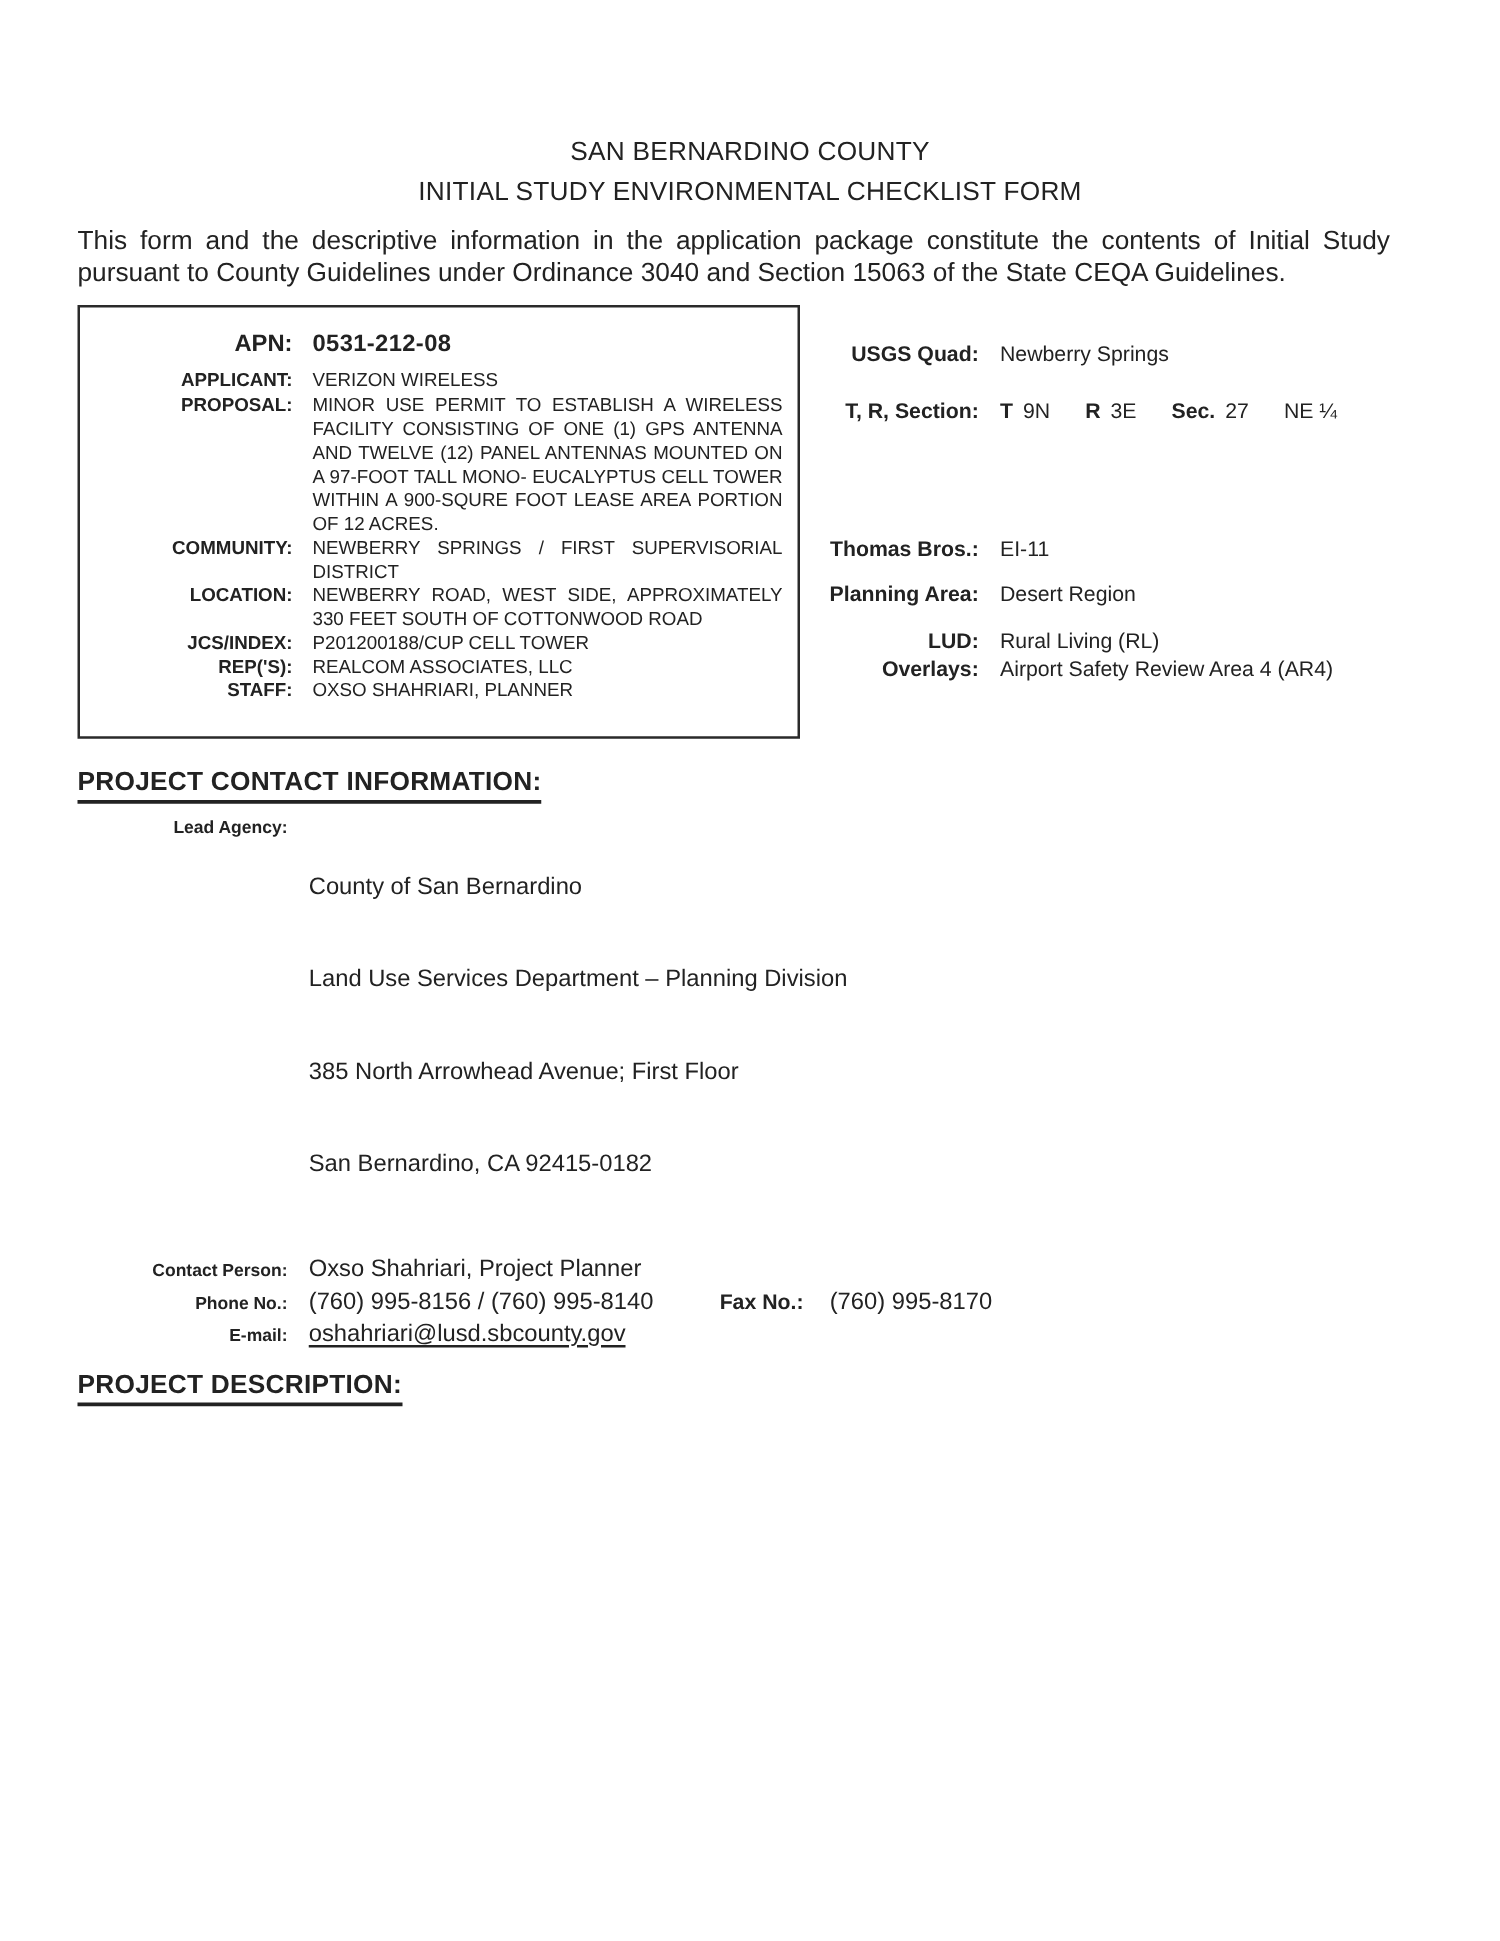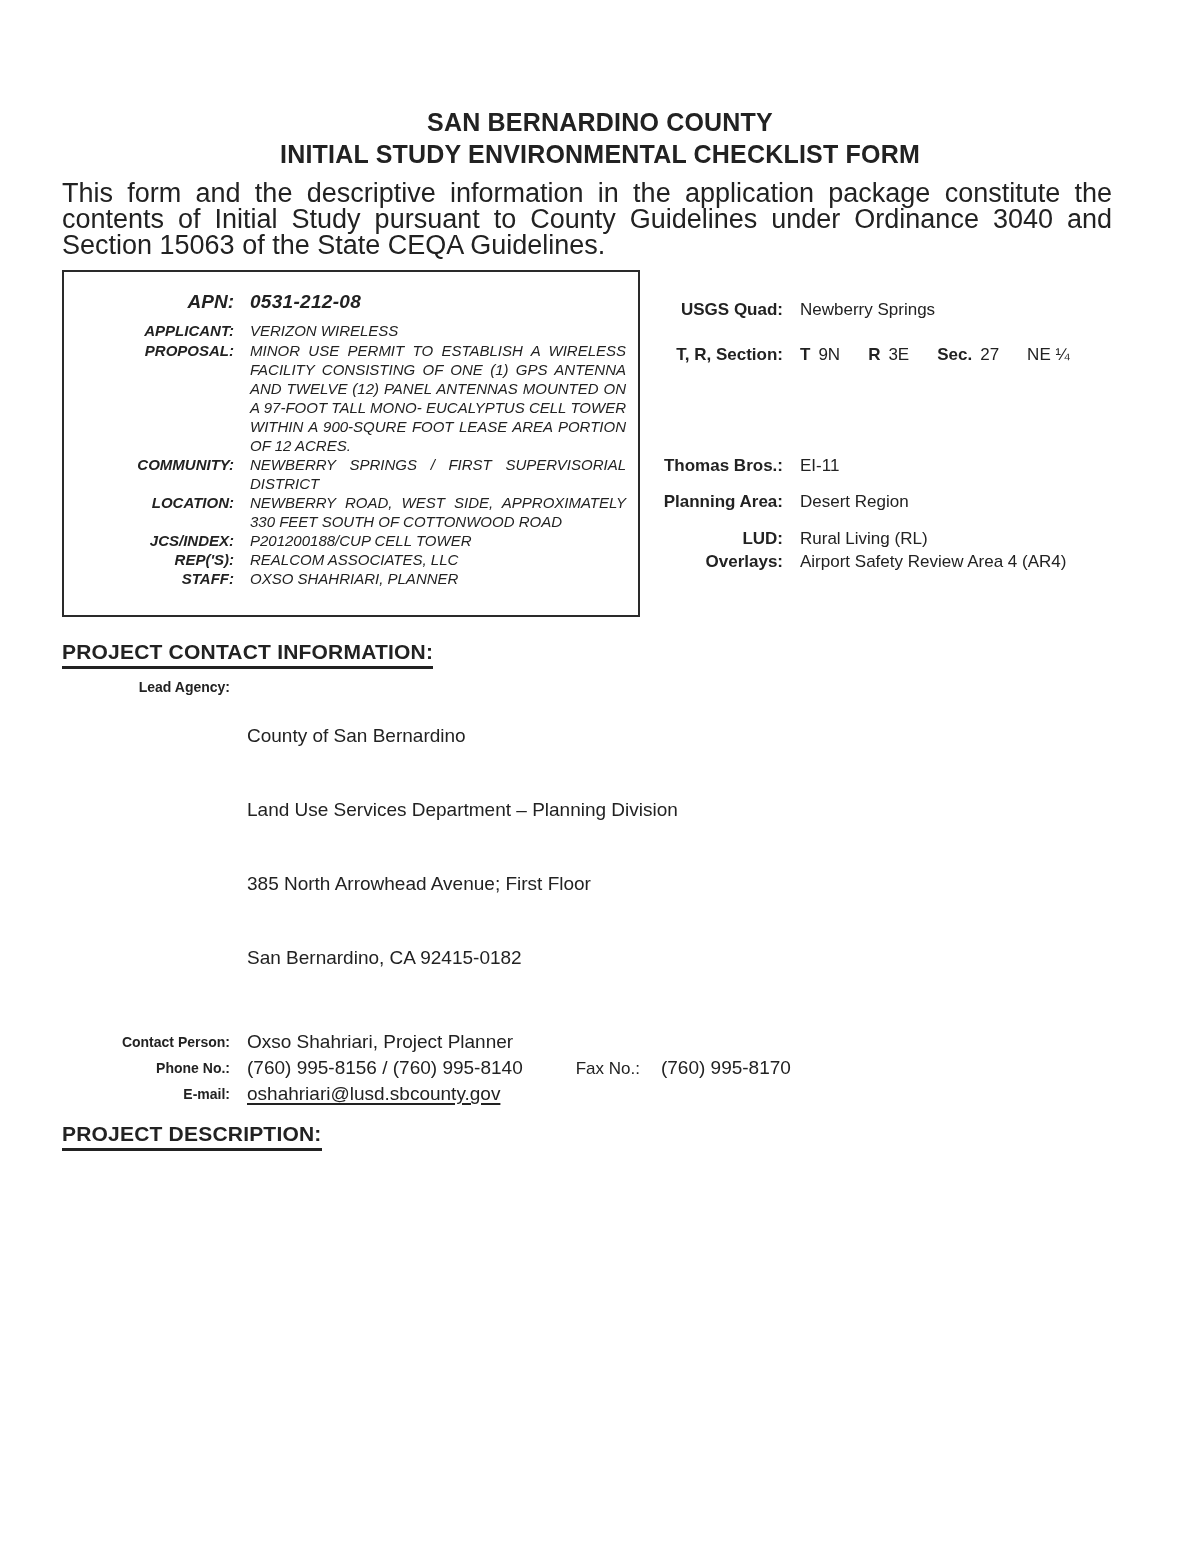--- a/index.html
+++ b/index.html
@@ -6,56 +6,56 @@
   html,body { background:#ffffff; }
   body {
     width:1200px; height:1553px; overflow:hidden; position:relative;
     font-family:"Liberation Sans","DejaVu Sans",sans-serif;
     color:#222; -webkit-font-smoothing:antialiased;
   }
   .page { position:relative; width:1200px; height:1553px; }
 
   
   .doc-header { margin:106px 62px 0 62px; text-align:center; }
-  .doc-header .t1, .doc-header .t2 { font-size:25px; font-weight:bold; line-height:32px; letter-spacing:.2px; }
+  .doc-header .t1, .doc-header .t2 { font-size:21px; font-weight:normal; line-height:32px; letter-spacing:.2px; }
 
-  .intro { margin:10px 88px 0 62px; font-size:27px; line-height:26px; text-align:justify; white-space:pre-wrap; }
+  .intro { margin:10px 88px 0 62px; font-size:21px; line-height:26px; text-align:justify; white-space:pre-wrap; }
 
   .sec-h { margin-left:62px; font-size:21px; font-weight:bold; line-height:27px; letter-spacing:.2px; }
   .sec-h span { display:inline-block; border-bottom:3px solid #222; padding-bottom:1px; }
 
   .h-label { margin-top:29px; }
 
   
   .label-area { position:relative; margin-top:12px; height:368px; }
   .pl-box {
     position:absolute; left:62px; top:0; width:578px; height:347px;
     border:2px solid #2a2a2a; padding:18px 12px 0 0;
   }
-  .pl-row { display:grid; grid-template-columns:170px 1fr; column-gap:16px; font-size:15px; line-height:19px;font-style:italic; }
+  .pl-row { display:grid; grid-template-columns:170px 1fr; column-gap:16px; font-size:15px; line-height:19px; }
   .pl-lbl { text-align:right; font-weight:bold; }
   .pl-val { text-align:justify; white-space:pre-wrap; }
   .pl-row.apn { font-size:19px; line-height:24px; margin-bottom:7px; }
   .pl-row.apn .pl-val { font-weight:bold; letter-spacing:.3px; text-align:left; }
   .pl-row.applicant { margin-bottom:1px; }
 
   .r-row { position:absolute; display:grid; grid-template-columns:128px auto; column-gap:17px; font-size:17px; line-height:23px; }
   .r-lbl { text-align:right; font-weight:bold; }
   .trs-val { display:flex; column-gap:28px; white-space:nowrap; }
   .trs-seg b { margin-right:8px; }
 
   
   .c-row { display:grid; grid-template-columns:168px 1fr; column-gap:17px; margin:0 88px 0 62px; font-size:19px; line-height:25px; }
   .c-lbl { text-align:right; font-weight:bold; font-size:14px; padding-top:1px; }
   .c-val { white-space:pre-wrap; }
   .c-val .ln { line-height:24px; }
   .lead-row { margin-top:5px; }
   .person-row { margin-top:9px; }
   .email-val { text-decoration:underline; text-decoration-thickness:2px; text-underline-offset:3px; }
-  .fax-lbl { font-weight:normal; font-size:17px; margin-left:53px; }
+  .fax-lbl { font-weight:bold; font-size:17px; margin-left:53px; }
   .fax-val { margin-left:21px; }
   .sponsor-row { margin-top:20px; }
 
   .h-desc { margin-top:13px; }
 </style>
 </head>
 <body>
 
 <div class="page">
 

